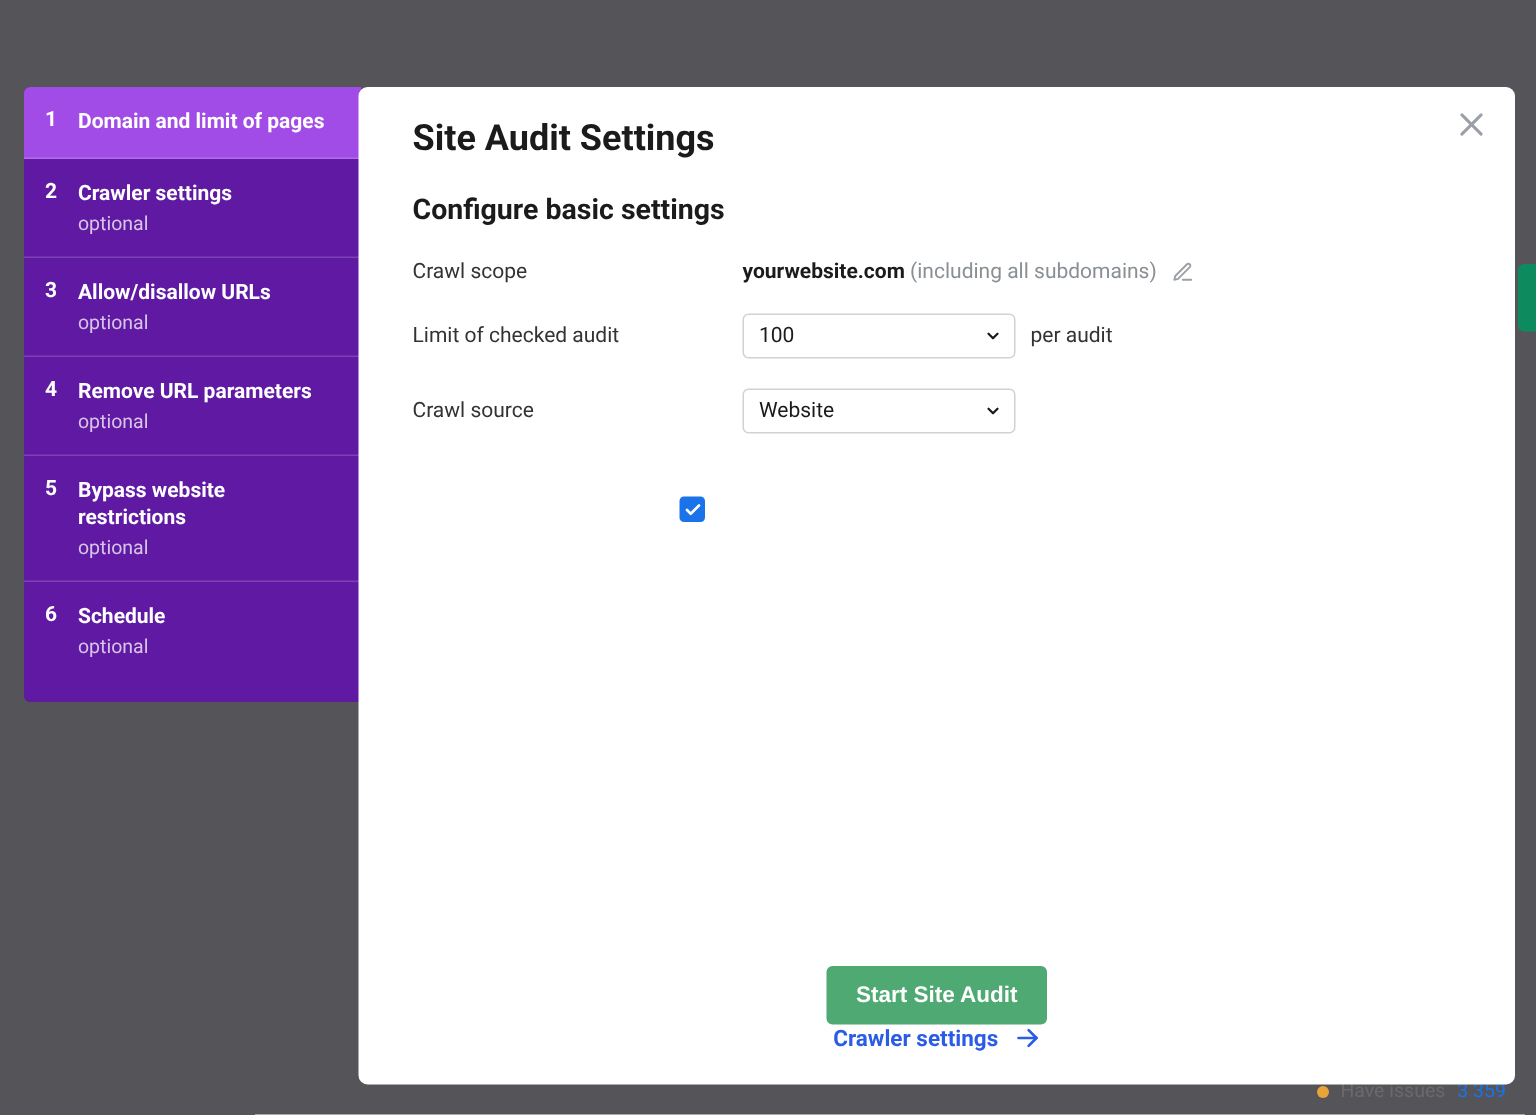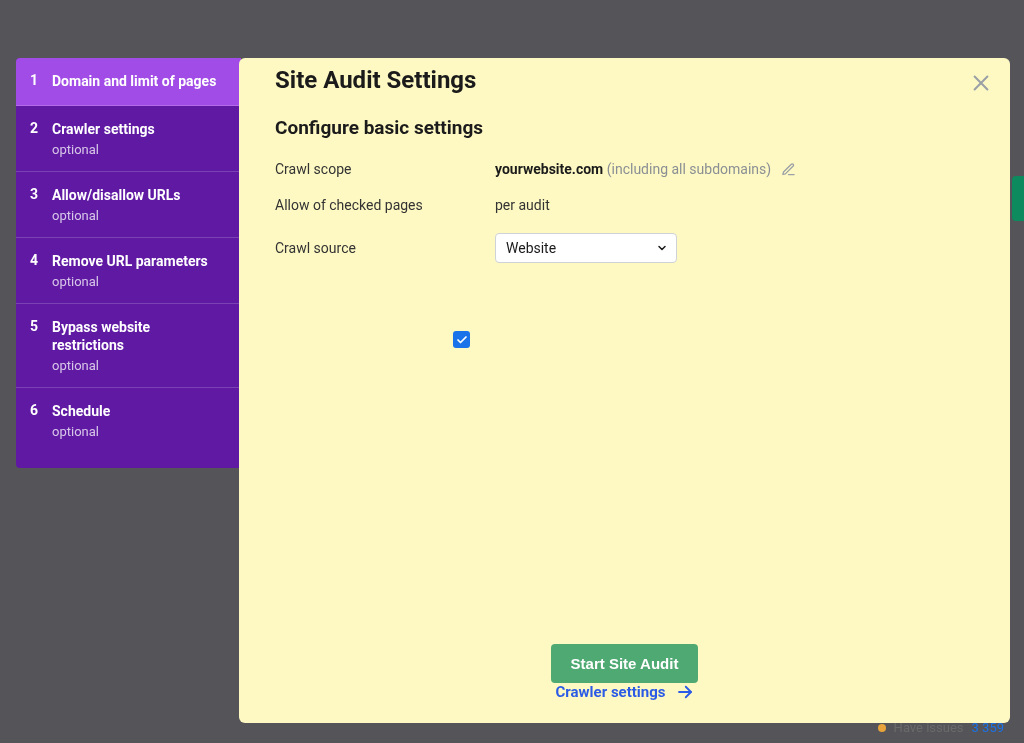--- a/index.html
+++ b/index.html
@@ -15,21 +15,21 @@
 
     .sidebar { width: 225px; background: #5f19a3; border-radius: 4px 0 0 4px; overflow:hidden; height:410px;}
     .step { display:flex; align-items:flex-start; padding: 14px 16px 14px 14px; color:#fff; border-bottom:1px solid rgba(255,255,255,0.18); cursor:pointer;}
     .step:last-child{border-bottom:none;}
     .step.active{ background:#a14ce6; }
     .step .num{ width:22px; flex:0 0 22px; font-weight:700; font-size:14px;}
     .step .lbls{ flex:1; }
     .step .title{ font-weight:700; font-size:14px; line-height:1.35; }
     .step .opt{ font-size:13px; color: rgba(255,255,255,0.75); margin-top:3px; font-weight:400;}
 
-    .panel { position:relative; flex:1; background:#fef9c3; border-radius: 6px; min-height:665px; padding: 6px 36px 26px 36px; margin-left:-2px;}
+    .panel { position:relative; flex:1; background:#ffffff; border-radius: 6px; min-height:665px; padding: 18px 36px 26px 36px; margin-left:-2px;}
     .close { position:absolute; top:14px; right:18px; cursor:pointer; color:#9aa0a6; }
     .close svg{width:22px;height:22px;display:block;}
 
     h1.panel-title{ font-size:24px; font-weight:700; color:#1b1b1b; margin-top:2px; }
     h2.subtitle{ font-size:19px; font-weight:700; color:#1b1b1b; margin-top:22px; }
 
     .form { margin-top:22px; font-size:14px; color:#333; }
     .row{ display:flex; align-items:center; margin-bottom:20px;gap:40px; }
     .row .label{ width:180px; color:#333; font-size:14px;}
     .row .value{ display:flex; align-items:center; gap:10px; }
@@ -135,22 +135,30 @@
           <span class="edit-icon">
             <svg viewBox="0 0 24 24" fill="none" stroke="currentColor" stroke-width="2" stroke-linecap="round" stroke-linejoin="round">
                 <path d="M12 20h9"></path>
                 <path d="M16.5 3.5a2.12 2.12 0 1 1 3 3L7 19l-4 1 1-4 12.5-12.5z"></path>
               </svg>
           </span>
         </div>
       </div>
 
       <div class="row">
-        <div class="label">Allow of checked pages</div>
+        <div class="label">Limit of checked audit</div>
         <div class="value">
+          <div class="select">
+            <span>100</span>
+            <span class="caret">
+              <svg viewBox="0 0 24 24" fill="none" stroke="currentColor" stroke-width="3" stroke-linecap="round" stroke-linejoin="round">
+                  <polyline points="6 9 12 15 18 9"></polyline>
+                </svg>
+            </span>
+          </div>
           <span class="after-select">per audit</span>
         </div>
       </div>
 
       <div class="row">
         <div class="label">Crawl source</div>
         <div class="value">
           <div class="select">
             <span>Website</span>
             <span class="caret">

